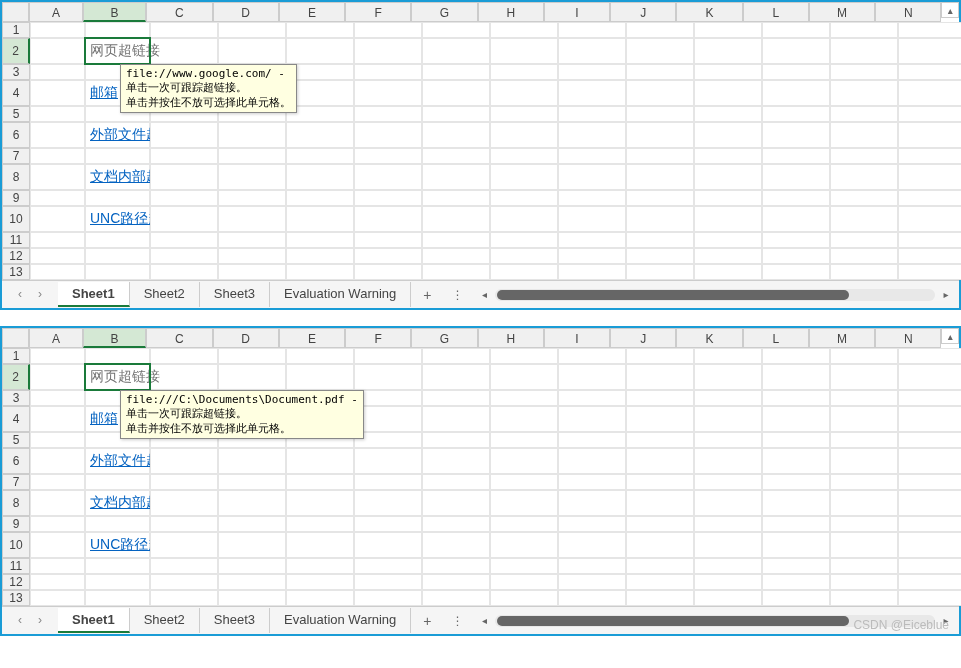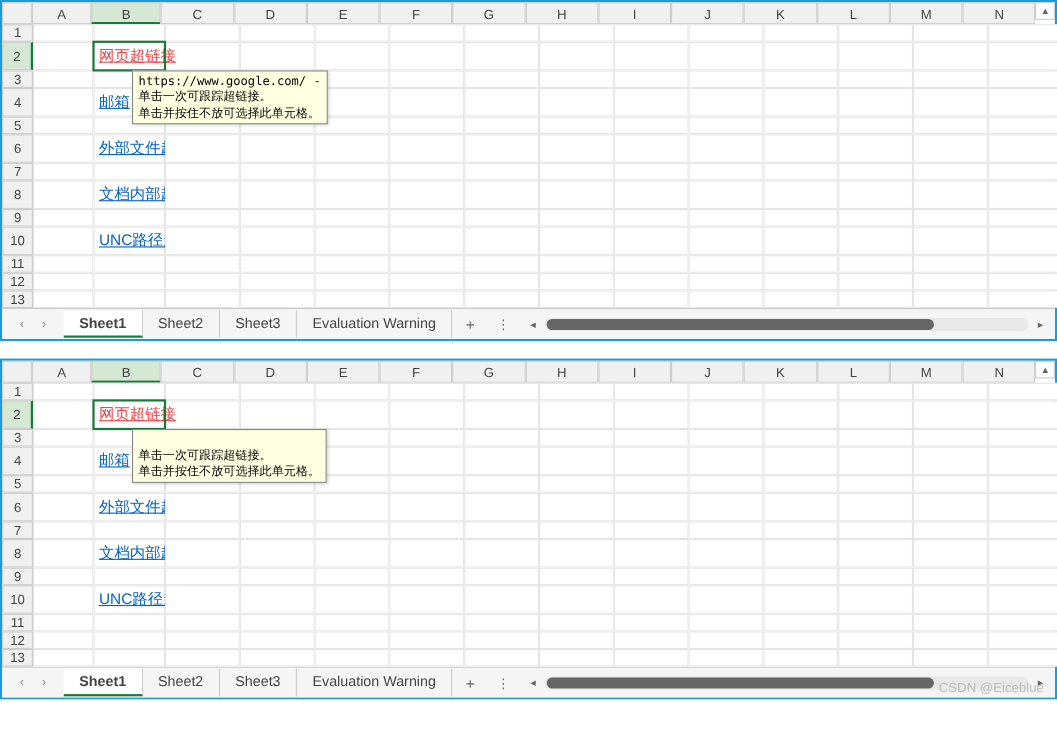--- a/index.html
+++ b/index.html
@@ -8,21 +8,21 @@
   .corner { width: 28px; height: 20px; background: #f0f0f0; border: 1px solid #ccc; }
   .col-h { height: 20px; border: 1px solid #ccc; text-align: center; line-height: 20px; color: #444; background: #f0f0f0; font-size: 12px; }
   .col-h.sel { background: #d4e8d4; border-bottom: 2px solid #1a7a3a; }
   .row-h { width: 28px; border: 1px solid #ccc; text-align: center; color: #444; background: #f0f0f0; font-size: 12px; display: flex; align-items: center; justify-content: center; }
   .row-h.sel { background: #d4e8d4; border-right: 2px solid #1a7a3a; }
   .cells { position: relative; }
   .row { display: flex; }
   .cell { border: 1px solid #e5e5e5; background: #fff; font-size: 14px; padding: 2px 4px; overflow: visible; white-space: nowrap; display: flex; align-items: center; }
   .cell.selected { outline: 2px solid #1a7a3a; outline-offset: -1px; z-index: 2; }
   .hyperlink { color: #0563c1; text-decoration: underline; cursor: pointer; }
-  .visited { color: #ef4444; text-decoration: underline; cursor: pointer; }
+  .visited { color: #737373; cursor: pointer; }
   .tooltip { position: absolute; background: #ffffe1; border: 1px solid #888; padding: 2px 5px; font-size: 11px; font-family: SimSun, monospace; line-height: 1.3; z-index: 10; white-space: nowrap; box-shadow: 1px 1px 3px rgba(0,0,0,0.2); }
   .vscroll-arrow { height: 16px; text-align: center; font-size: 10px; color: #666; line-height: 16px; }
   .hscroll-thumb { background: #666; height: 10px; border-radius: 5px; }
   .tab-bar { display: flex; align-items: center; height: 28px; background: #f5f5f5; border-top: 1px solid #ccc; }
   .tab-nav { display: flex; gap: 4px; padding: 0 10px; }
   .tab-nav-btn { width: 16px; height: 16px; color: #888; cursor: pointer; font-size: 12px; text-align: center; }
   .tabs { display: flex; }
   .tab { padding: 4px 14px; border-right: 1px solid #ccc; background: #f5f5f5; color: #444; cursor: pointer; font-size: 13px; }
   .tab.active { background: #fff; border-bottom: 2px solid #1a7a3a; font-weight: bold; }
   .tab-add { padding: 0 12px; font-size: 14px; color: #666; cursor: pointer; }
@@ -282,21 +282,21 @@
           <div class="cell" style="width:68px;height:16px"></div>
           <div class="cell" style="width:68px;height:16px"></div>
           <div class="cell" style="width:68px;height:16px"></div>
           <div class="cell" style="width:68px;height:16px"></div>
           <div class="cell" style="width:68px;height:16px"></div>
           <div class="cell" style="width:68px;height:16px"></div>
           <div class="cell" style="width:68px;height:16px"></div>
           <div class="cell" style="width:68px;height:16px"></div>
           <div class="cell" style="width:68px;height:16px"></div>
         </div>
-        <div class="tooltip" style="left:90px;top:42px"><span>https://www.google.com/ -</span><br><span>单击一次可跟踪超链接。</span><br><span>单击并按住不放可选择此单元格。</span></div>
+        <div class="tooltip" style="left:90px;top:42px"><span>file://www.google.com/ -</span><br><span>单击一次可跟踪超链接。</span><br><span>单击并按住不放可选择此单元格。</span></div>
       </div>
     </div>
     <div class="tab-bar">
       <div class="tab-nav">
         <span class="tab-nav-btn">‹</span>
         <span class="tab-nav-btn">›</span>
       </div>
       <div class="tabs">
         <div class="tab active">Sheet1</div>
         <div class="tab">Sheet2</div>
@@ -561,21 +561,21 @@
           <div class="cell" style="width:68px;height:16px"></div>
           <div class="cell" style="width:68px;height:16px"></div>
           <div class="cell" style="width:68px;height:16px"></div>
           <div class="cell" style="width:68px;height:16px"></div>
           <div class="cell" style="width:68px;height:16px"></div>
           <div class="cell" style="width:68px;height:16px"></div>
           <div class="cell" style="width:68px;height:16px"></div>
           <div class="cell" style="width:68px;height:16px"></div>
           <div class="cell" style="width:68px;height:16px"></div>
         </div>
-        <div class="tooltip" style="left:90px;top:42px"><br><span>单击一次可跟踪超链接。</span><br><span>单击并按住不放可选择此单元格。</span></div>
+        <div class="tooltip" style="left:90px;top:42px"><span>file:///C:\Documents\Document.pdf -</span><br><span>单击一次可跟踪超链接。</span><br><span>单击并按住不放可选择此单元格。</span></div>
       </div>
     </div>
     <div class="tab-bar">
       <div class="tab-nav">
         <span class="tab-nav-btn">‹</span>
         <span class="tab-nav-btn">›</span>
       </div>
       <div class="tabs">
         <div class="tab active">Sheet1</div>
         <div class="tab">Sheet2</div>

